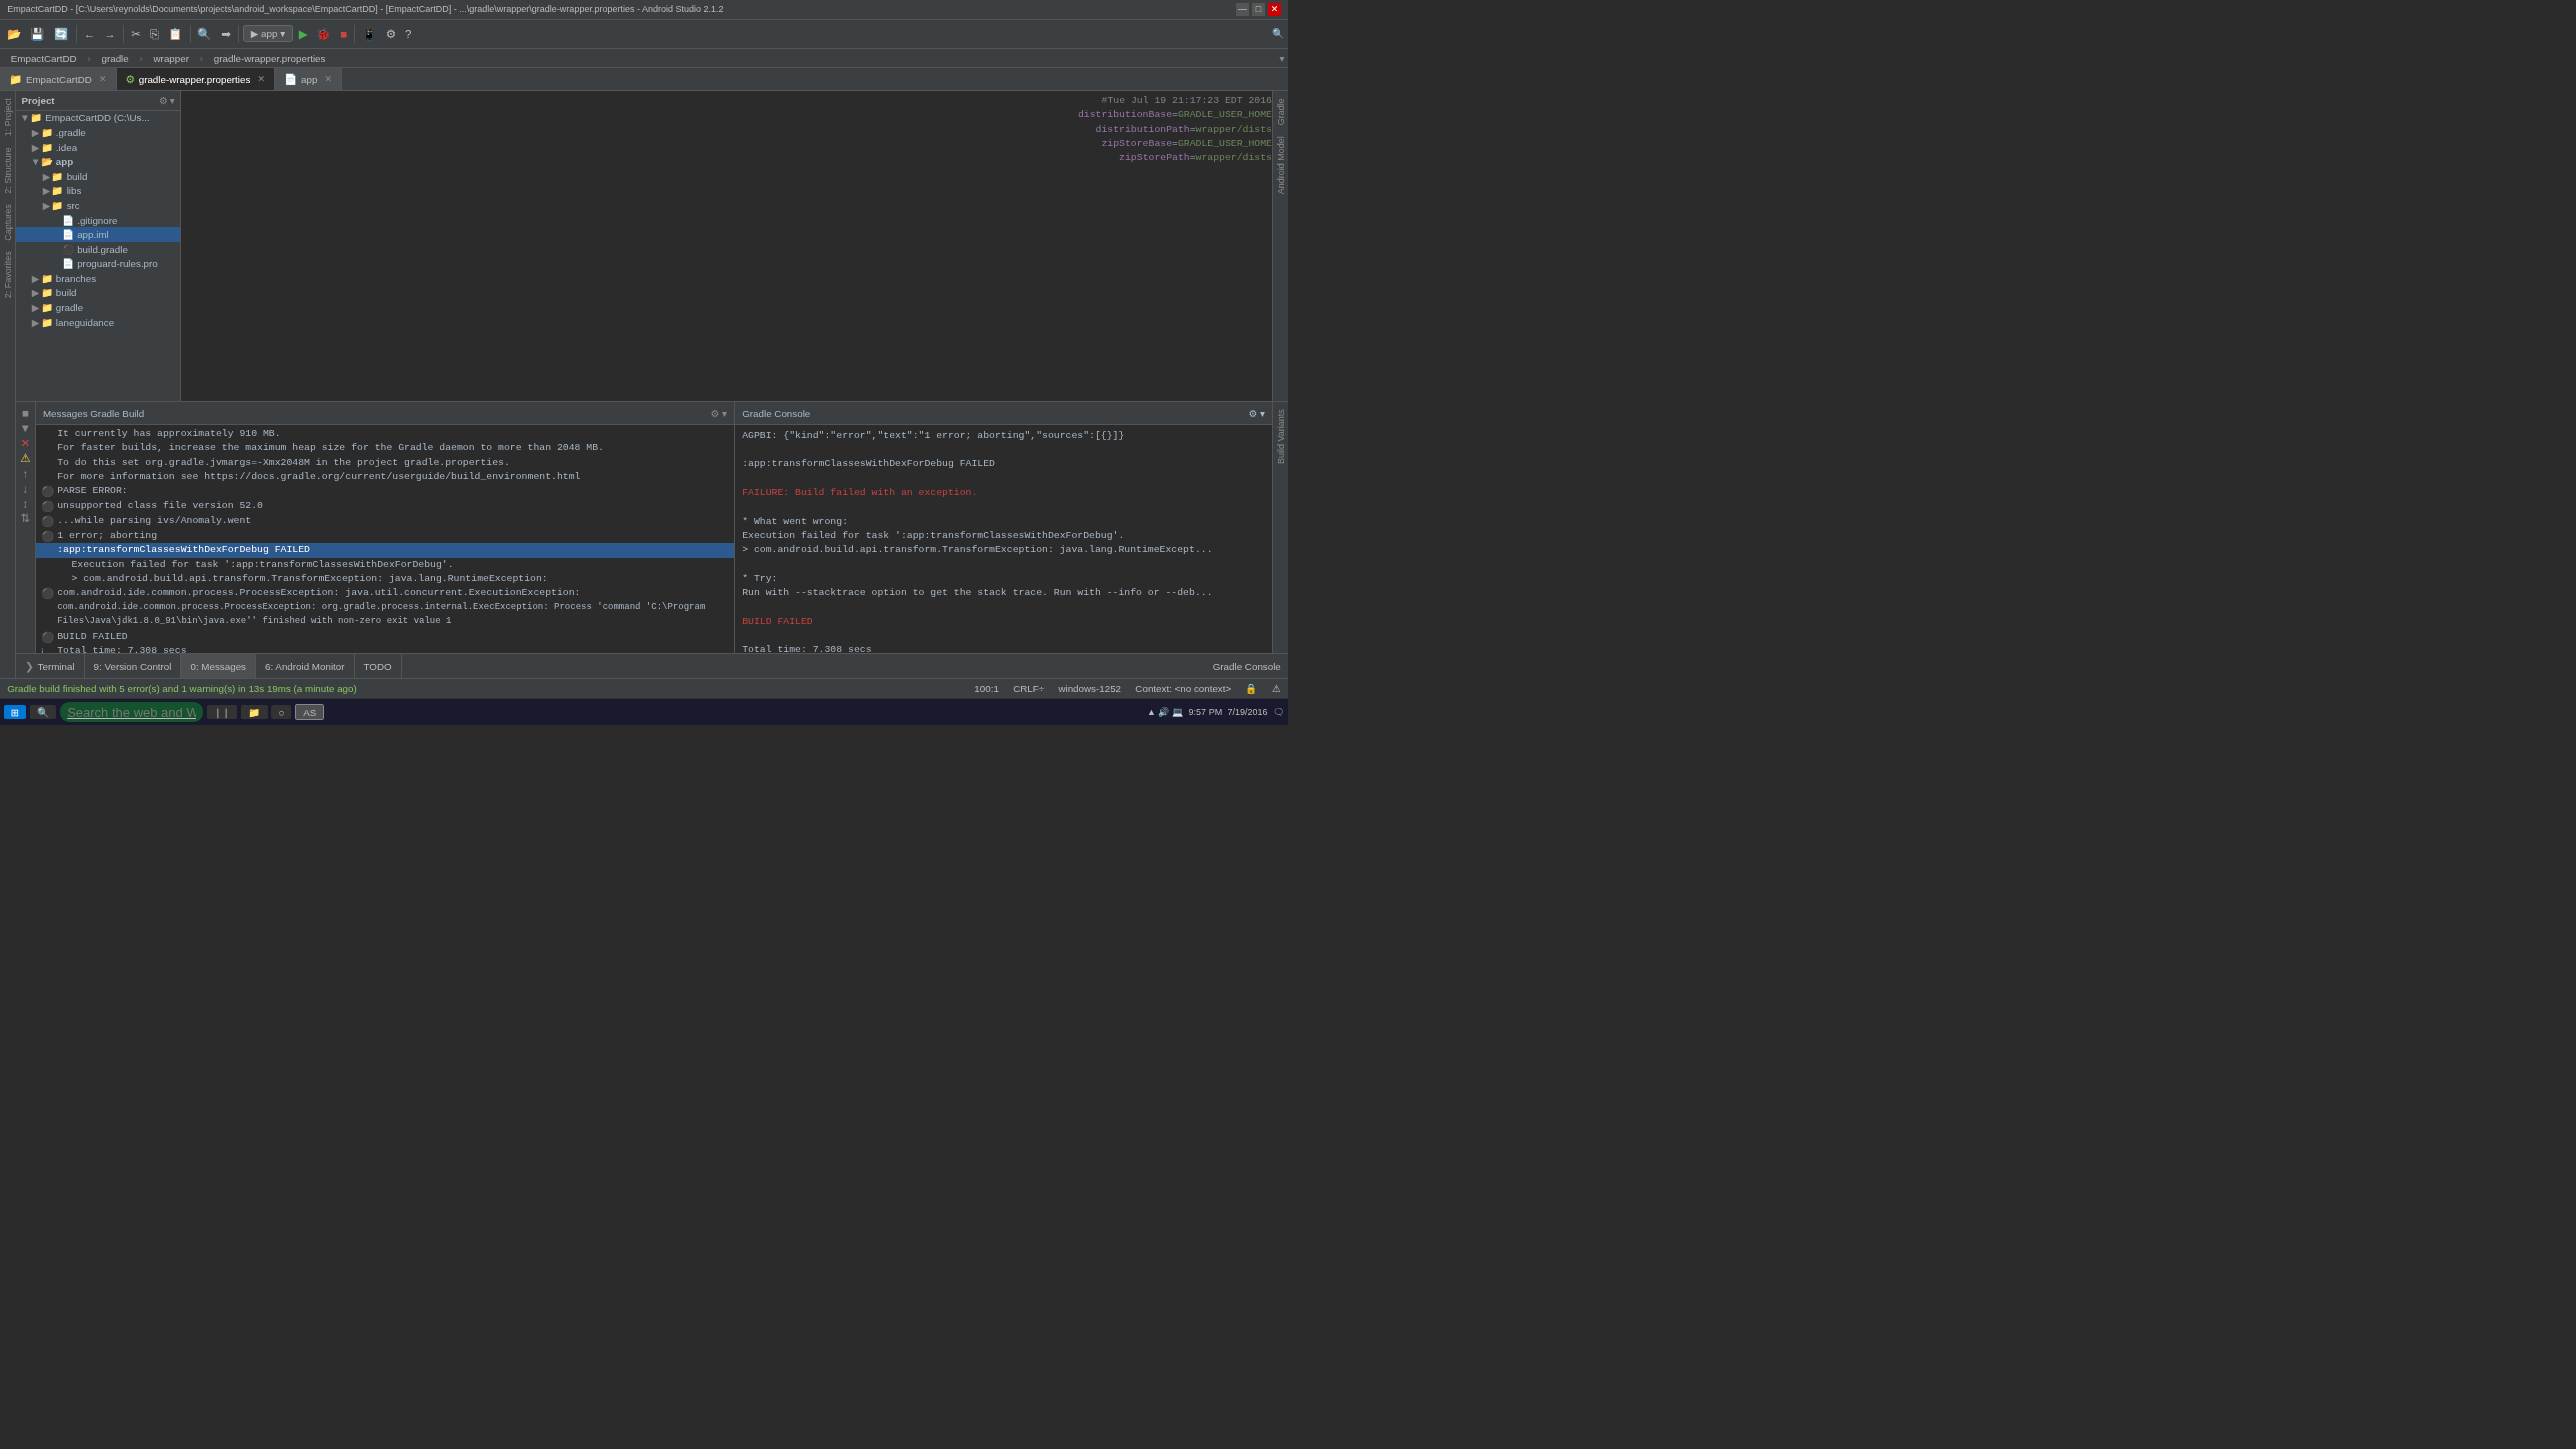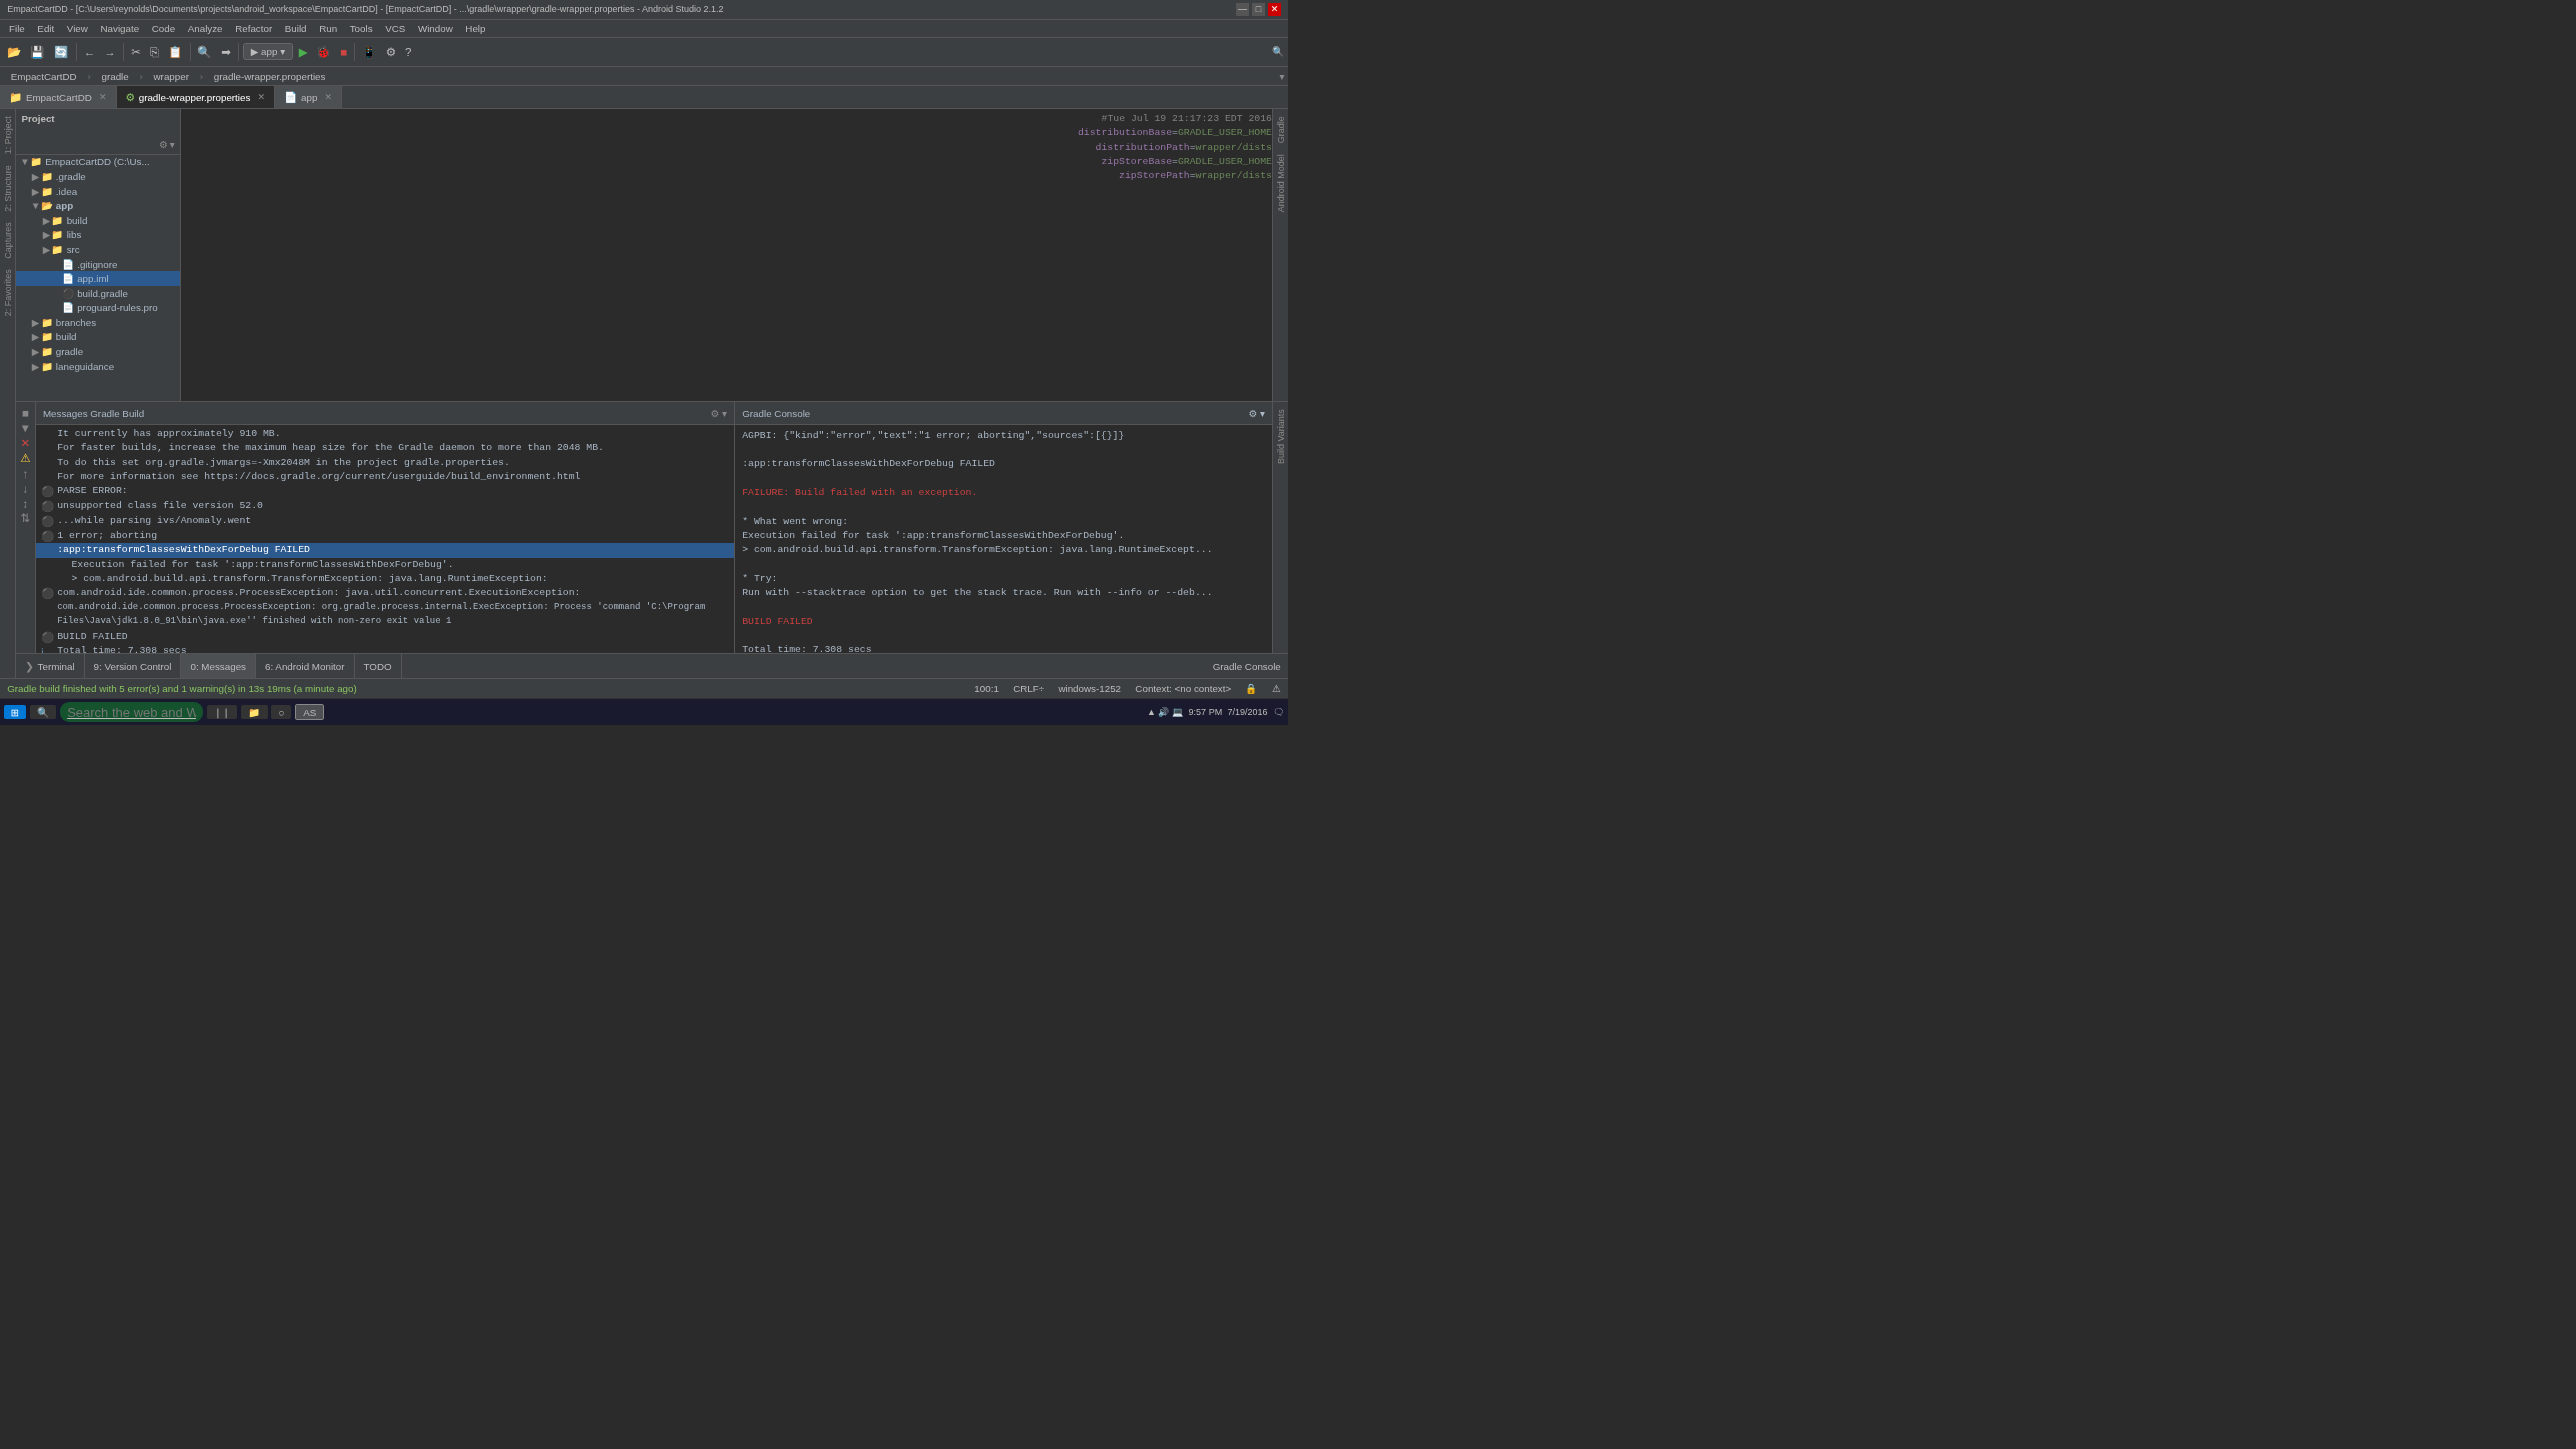--- a/index.html
+++ b/index.html
@@ -28,21 +28,21 @@
     
     
     #file-tabs { background: #3c3f41; height: 23px; display: flex; align-items: stretch; border-bottom: 0.9px solid #555; }
     #file-tabs .file-tab { display: flex; align-items: center; padding: 0 9px; gap: 3.6px; color: #bbb; font-size: 9.8px; cursor: pointer; border-right: 0.9px solid #555; background: #4c5052; }
     #file-tabs .file-tab.active { background: #2b2b2b; color: #fff; }
     #file-tabs .file-tab .close-x { color: #888; font-size: 9px; margin-left: 3.6px; }
     #file-tabs .file-tab .tab-icon { font-size: 10.7px; }
     
     
     #left-sidebar { width: 165px; background: #3c3f41; border-right: 0.9px solid #555; overflow-y: auto; display: flex; flex-direction: column; }
-    #sidebar-header { display: flex; padding: 3.6px 5.4px; gap: 15px; border-bottom: 0.9px solid #555; flex-direction: column; }
+    #sidebar-header { display: flex; align-items: center; padding: 3.6px 5.4px; gap: 15px; border-bottom: 0.9px solid #555; }
     #sidebar-header .icons { display: flex; gap: 1.8px; margin-left: auto; }
     #sidebar-header .icons span { color: #888; cursor: pointer; font-size: 9.8px; }
     
     .tree-item { display: flex; align-items: center; padding: 1.8px 3.6px; cursor: pointer; color: #a9b7c6; font-size: 9.8px; white-space: nowrap; }
     .tree-item.selected { background: #2d5a8e; }
     .tree-item .indent { display: inline-block; }
     .tree-item .arrow { width: 10.7px; text-align: center; color: #888; }
     .tree-item .folder-icon { color: #6897bb; margin-right: 2.7px; }
     .tree-item .file-icon { color: #6897bb; margin-right: 2.7px; }
     .tree-item .gradle-icon { color: #89c462; margin-right: 2.7px; }
@@ -127,35 +127,20 @@
 
   <div id="title-bar">
     <span style="font-size:9px; color:#bbb;">EmpactCartDD - [C:\Users\reynolds\Documents\projects\android_workspace\EmpactCartDD] - [EmpactCartDD] - ...\gradle\wrapper\gradle-wrapper.properties - Android Studio 2.1.2</span>
     <div class="win-controls">
       <button class="win-btn">—</button>
       <button class="win-btn">□</button>
       <button class="win-btn" style="background:#c00; color:white;">✕</button>
     </div>
   </div>
 
-  <div id="menu-bar">
-    <span class="menu-item">File</span>
-    <span class="menu-item">Edit</span>
-    <span class="menu-item">View</span>
-    <span class="menu-item">Navigate</span>
-    <span class="menu-item">Code</span>
-    <span class="menu-item">Analyze</span>
-    <span class="menu-item">Refactor</span>
-    <span class="menu-item">Build</span>
-    <span class="menu-item">Run</span>
-    <span class="menu-item">Tools</span>
-    <span class="menu-item">VCS</span>
-    <span class="menu-item">Window</span>
-    <span class="menu-item">Help</span>
-  </div>
 
   <div id="toolbar">
     <button class="tb-btn">📂</button>
     <button class="tb-btn">💾</button>
     <button class="tb-btn">🔄</button>
     <div class="tb-separator"></div>
     <button class="tb-btn">←</button>
     <button class="tb-btn">→</button>
     <div class="tb-separator"></div>
     <button class="tb-btn">✂</button>

